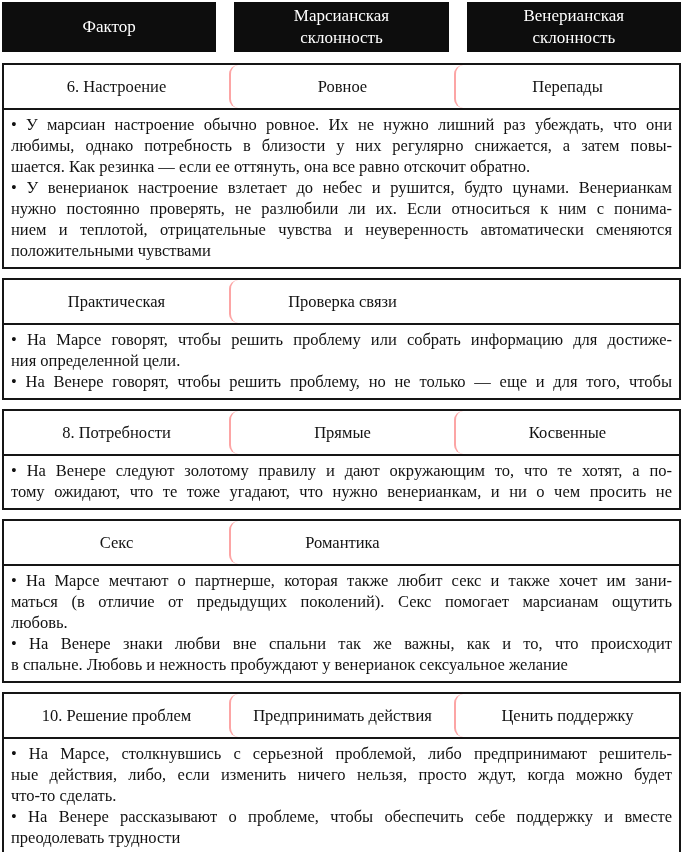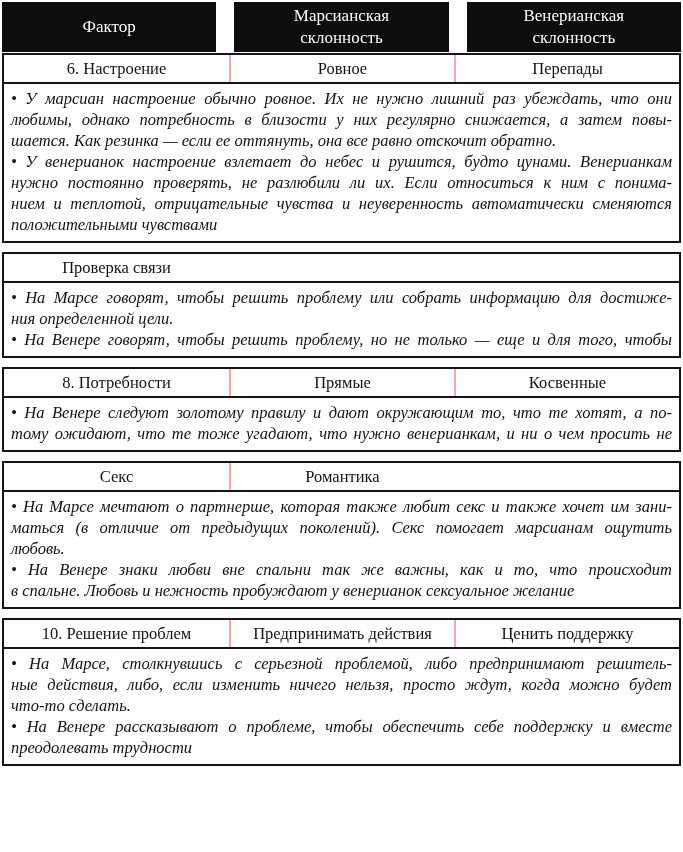--- a/index.html
+++ b/index.html
@@ -10,21 +10,21 @@
     -webkit-font-smoothing: antialiased;
   }
   .page { padding: 2px 2px 0 2px; }
 
   
   .thead {
     display: grid;
     grid-template-columns: 1fr 1fr 1fr;
     gap: 18px;
     background: #ffffff;
-    margin-bottom: 1px;
+    margin-bottom: 11px;
   }
   .th {
     background: #0d0d0d;
     color: #ffffff;
     min-height: 50px;
     display: flex;
     flex-direction: column;
     align-items: center;
     justify-content: center;
     font-size: 17px;
@@ -45,33 +45,33 @@
     border-bottom: 2px solid #151515;
   }
   .scell {
     display: flex;
     flex-direction: column;
     align-items: center;
     justify-content: center;
     text-align: center;
     font-size: 16.5px;
     line-height: 21px;
-    padding: 3px 4px;
+    padding: 11px 4px;
+    border-radius: 9px;
   }
   .scell + .scell { border-left: 2px solid #fca5a5; }
 
   .sbody {
     padding: 4px 7px 6px 7px;
     font-size: 16.5px;
     line-height: 21px;
   }
   .line {
     text-align: justify;
     text-align-last: justify;
-    font-style: italic;
   }
   .line.pl { text-align-last: left; }
 </style>
 </head>
 <body>
 
 <div class="page">
 
   <div class="thead">
     <div class="th">
@@ -105,20 +105,23 @@
       <div class="line pl">шается. Как резинка — если ее оттянуть, она все равно отскочит обратно.</div>
       <div class="line">• У венерианок настроение взлетает до небес и рушится, будто цунами. Венерианкам</div>
       <div class="line">нужно постоянно проверять, не разлюбили ли их. Если относиться к ним с понима-</div>
       <div class="line">нием и теплотой, отрицательные чувства и неуверенность автоматически сменяются</div>
       <div class="line pl">положительными чувствами</div>
     </div>
   </div>
 
   <div class="section">
     <div class="srow">
+      <div class="scell">
+        <div>Практическая</div>
+      </div>
       <div class="scell">
         <div>Проверка связи</div>
       </div>
     </div>
     <div class="sbody">
       <div class="line">• На Марсе говорят, чтобы решить проблему или собрать информацию для достиже-</div>
       <div class="line pl">ния определенной цели.</div>
       <div class="line">• На Венере говорят, чтобы решить проблему, но не только — еще и для того, чтобы</div>
     </div>
   </div>

